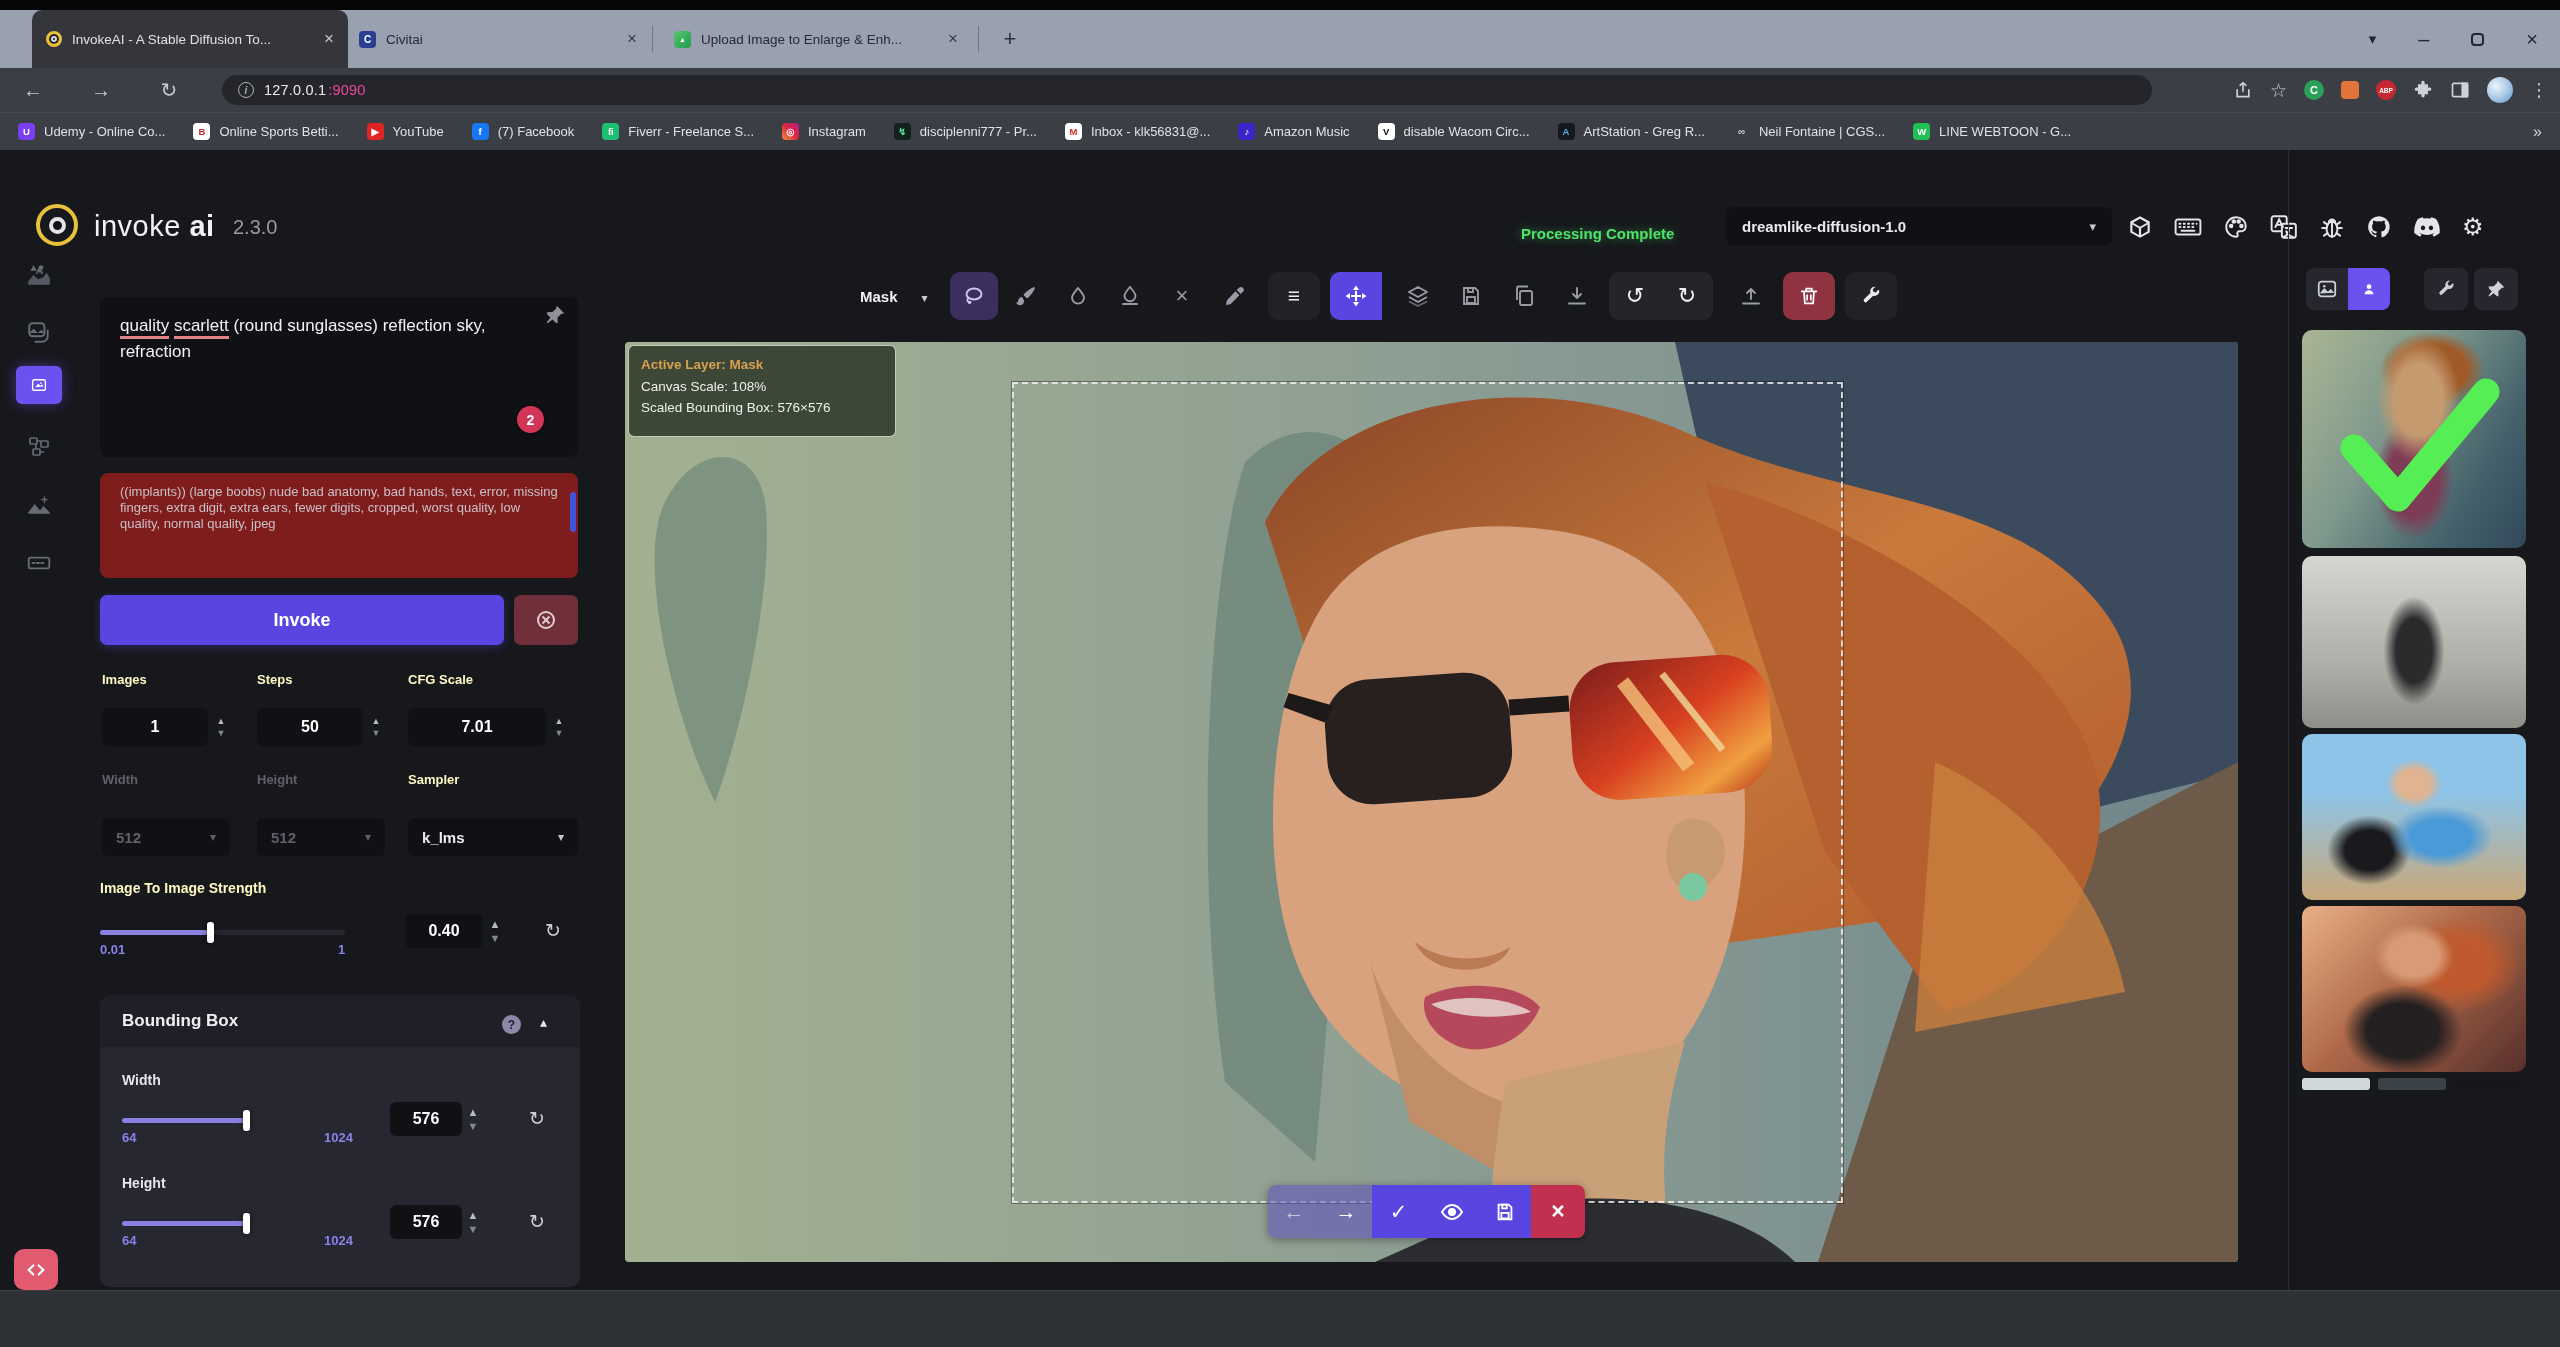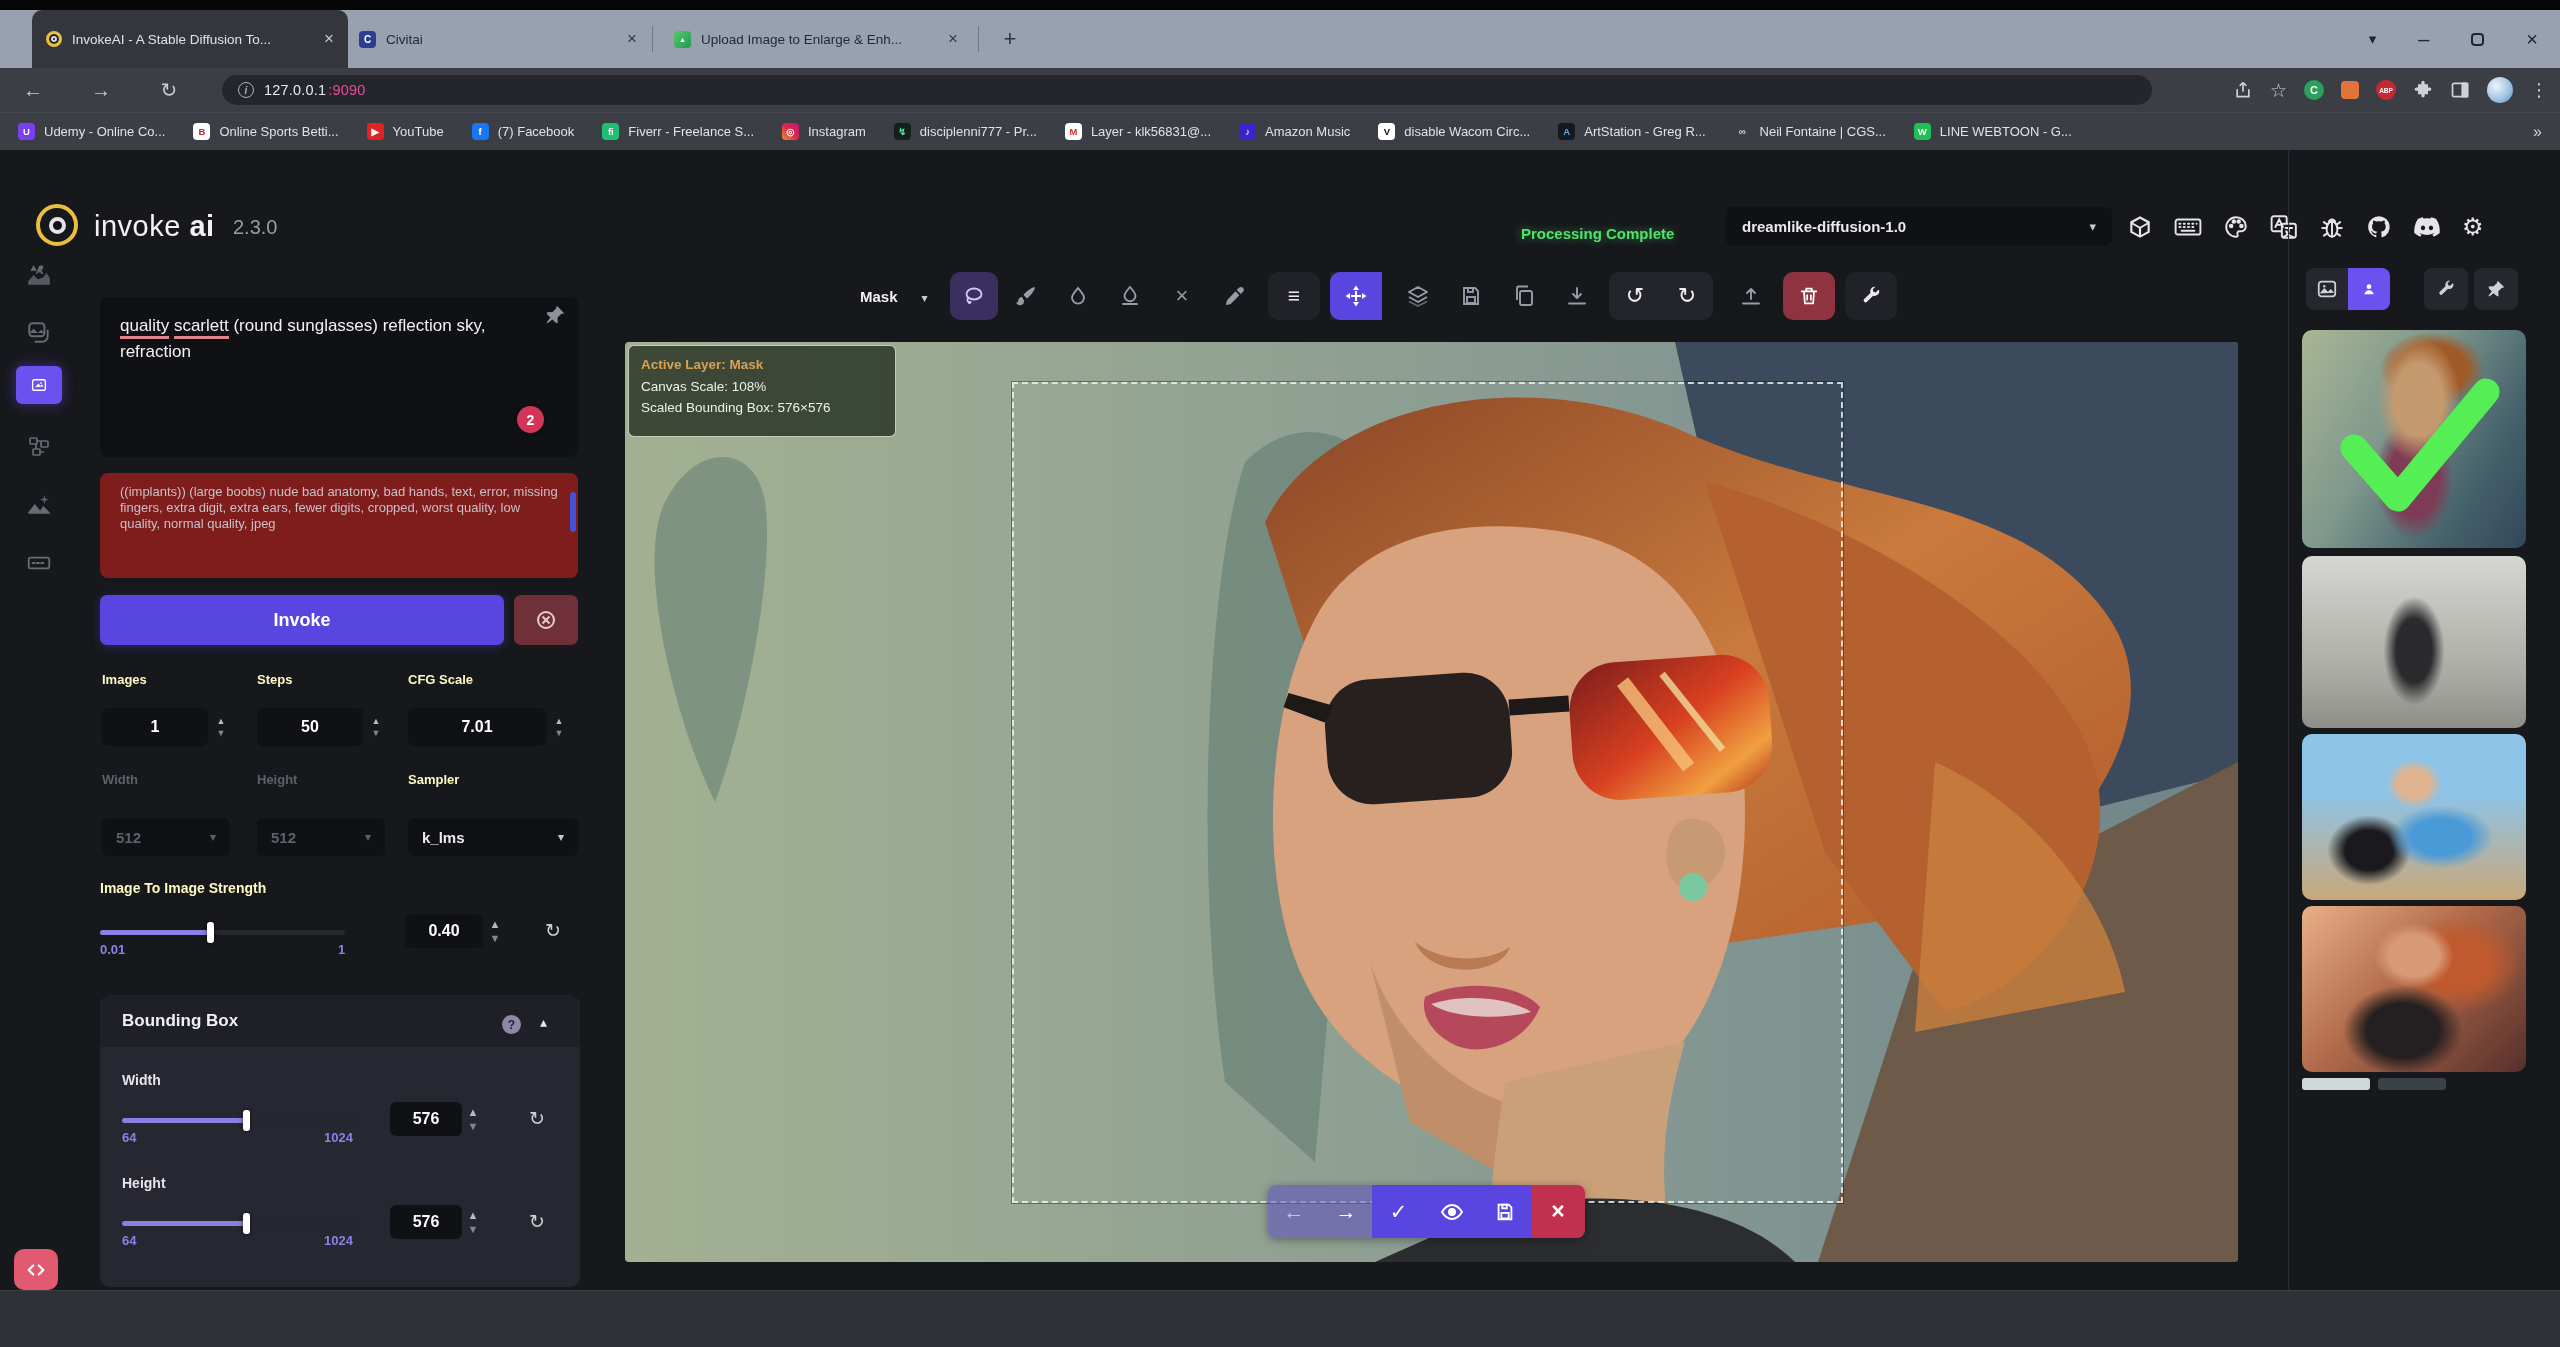--- a/index.html
+++ b/index.html
@@ -239,21 +239,21 @@
     <span class="bm">
         <span class="fav f5">◎</span>
         <span>Instagram</span>
       </span>
     <span class="bm">
         <span class="fav f6">↯</span>
         <span>disciplenni777 - Pr...</span>
       </span>
     <span class="bm">
         <span class="fav f7">M</span>
-        <span>Layer - klk56831@...</span>
+        <span>Inbox - klk56831@...</span>
       </span>
     <span class="bm">
         <span class="fav f8">♪</span>
         <span>Amazon Music</span>
       </span>
     <span class="bm">
         <span class="fav f9">V</span>
         <span>disable Wacom Circ...</span>
       </span>
     <span class="bm">

